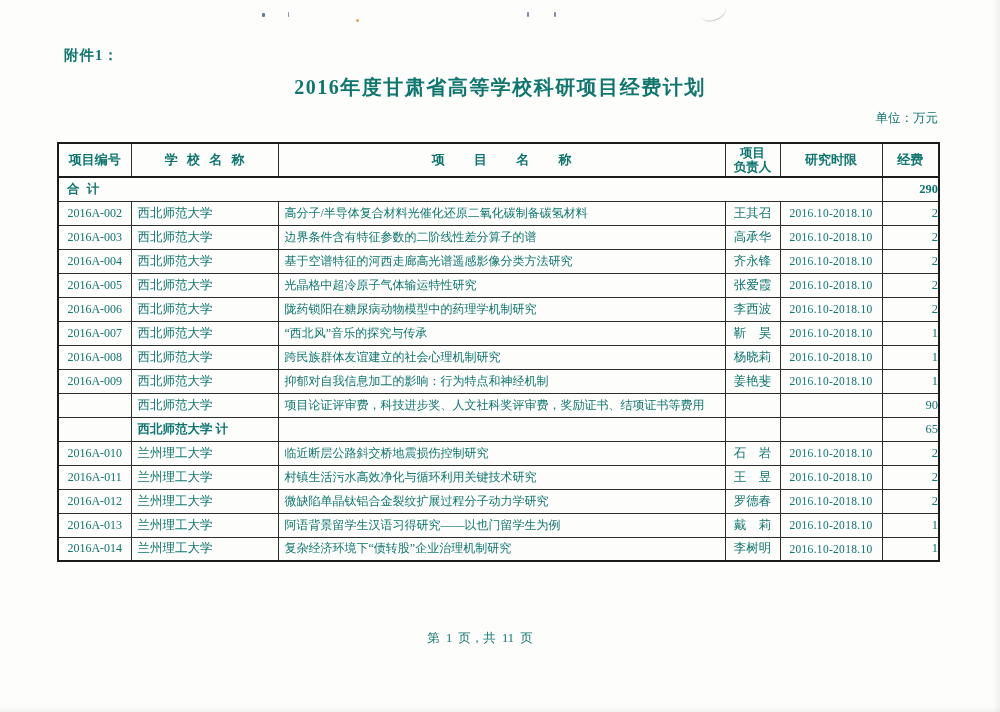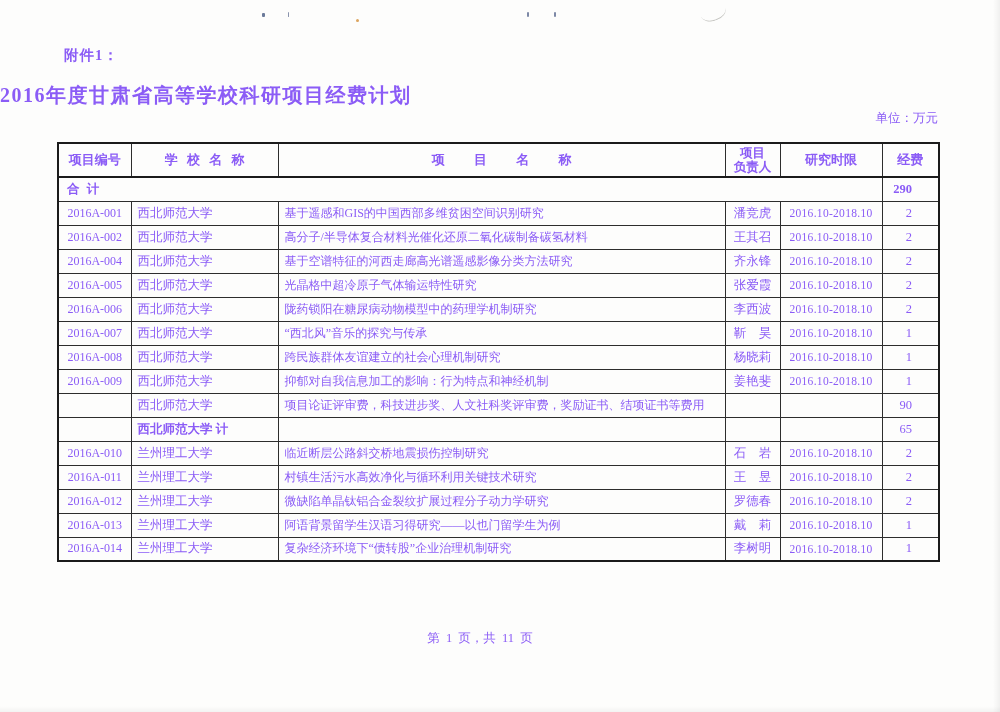--- a/index.html
+++ b/index.html
@@ -5,35 +5,35 @@
   * { margin: 0; padding: 0; box-sizing: border-box; }
   html, body { width: 1000px; height: 712px; overflow: hidden; }
   body {
     font-family: "Liberation Serif", "DejaVu Serif", serif;
     background: #f4f4f2;
   }
   .sheet {
     position: relative;
     width: 1000px; height: 712px;
     background: #fdfdfc;
-    color: #8b5cf6;
+    color: #0f766e;
   }
   
   .edge-right { position:absolute; top:0; right:0; width:7px; height:100%;
     background: linear-gradient(to right, rgba(0,0,0,0), rgba(0,0,0,0.05)); }
   .edge-bottom { position:absolute; bottom:0; left:0; width:100%; height:6px;
     background: linear-gradient(to bottom, rgba(0,0,0,0), rgba(0,0,0,0.04)); }
 
   .attachment {
     position: absolute; left: 64px; top: 46px;
     font-size: 14.5px; font-weight: bold; letter-spacing: 1px;
   }
   .doc-title {
-    position: absolute; left: 0; top: 82px; width: 1000px;
-    font-size: 20px; font-weight: bold;
+    position: absolute; left: 0; top: 74px; width: 1000px;
+    text-align: center; font-size: 20px; font-weight: bold;
     letter-spacing: 1.5px;
   }
   .unit-note {
     position: absolute; left: 57px; top: 110px; width: 881px;
     text-align: right; font-size: 12.5px;
   }
   .tbl-wrap { position: absolute; left: 57px; top: 142px; width: 949px; }
   table {
     width: 881px; border-collapse: collapse; table-layout: fixed;
     border: 2px solid #1b1b1b;
@@ -56,21 +56,21 @@
   .col-period { width: 102px; }
   .col-amt    { width: 57px; }
   .th-school { word-spacing: 6px; }
   .th-proj   { word-spacing: 26px; }
   .th-leader { white-space: pre-line; line-height: 1.15; font-size: 12.5px; }
   .c-code   { text-align: center; font-size: 12px; }
   .c-school { text-align: left; padding-left: 6px; }
   .c-proj   { text-align: left; padding-left: 6px; font-size: 12px; }
   .c-leader { text-align: center; }
   .c-period { text-align: center; font-size: 11.5px; letter-spacing: 0.3px; }
-  .c-amt    { text-align: right; padding-right: 26px; }
+  .c-amt    { text-align: right; padding-right: 0; }
   .c-merge  { text-align: left; padding-left: 8px; word-spacing: 4px; }
   .bold { font-weight: bold; }
   tbody tr:last-child td { border-bottom: 2px solid #1b1b1b; }
 
   .page-footer {
     position: absolute; left: 0; top: 630px; width: 960px;
     text-align: center; font-size: 12.5px; word-spacing: 3px;
   }
   
   .speck { position: absolute; border-radius: 1px; }
@@ -114,32 +114,32 @@
           <th>研究时限</th>
           <th>经费</th>
         </tr>
       </thead>
       <tbody>
           <tr>
             <td colspan="5" class="c-merge bold">合 计</td>
             <td class="c-amt bold">290</td>
           </tr>
           <tr>
-            <td class="c-code">2016A-001</td>
-            <td class="c-school">西北师范大学</td>
-            <td class="c-proj">基于遥感和GIS的中国西部多维贫困空间识别研究</td>
-            <td class="c-leader">潘竞虎</td>
-            <td class="c-period">2016.10-2018.10</td>
-            <td class="c-amt">2</td>
-          </tr>
-          <tr>
             <td class="c-code">2016A-002</td>
             <td class="c-school">西北师范大学</td>
             <td class="c-proj">高分子/半导体复合材料光催化还原二氧化碳制备碳氢材料</td>
             <td class="c-leader">王其召</td>
+            <td class="c-period">2016.10-2018.10</td>
+            <td class="c-amt">2</td>
+          </tr>
+          <tr>
+            <td class="c-code">2016A-003</td>
+            <td class="c-school">西北师范大学</td>
+            <td class="c-proj">边界条件含有特征参数的二阶线性差分算子的谱</td>
+            <td class="c-leader">高承华</td>
             <td class="c-period">2016.10-2018.10</td>
             <td class="c-amt">2</td>
           </tr>
           <tr>
             <td class="c-code">2016A-004</td>
             <td class="c-school">西北师范大学</td>
             <td class="c-proj">基于空谱特征的河西走廊高光谱遥感影像分类方法研究</td>
             <td class="c-leader">齐永锋</td>
             <td class="c-period">2016.10-2018.10</td>
             <td class="c-amt">2</td>

